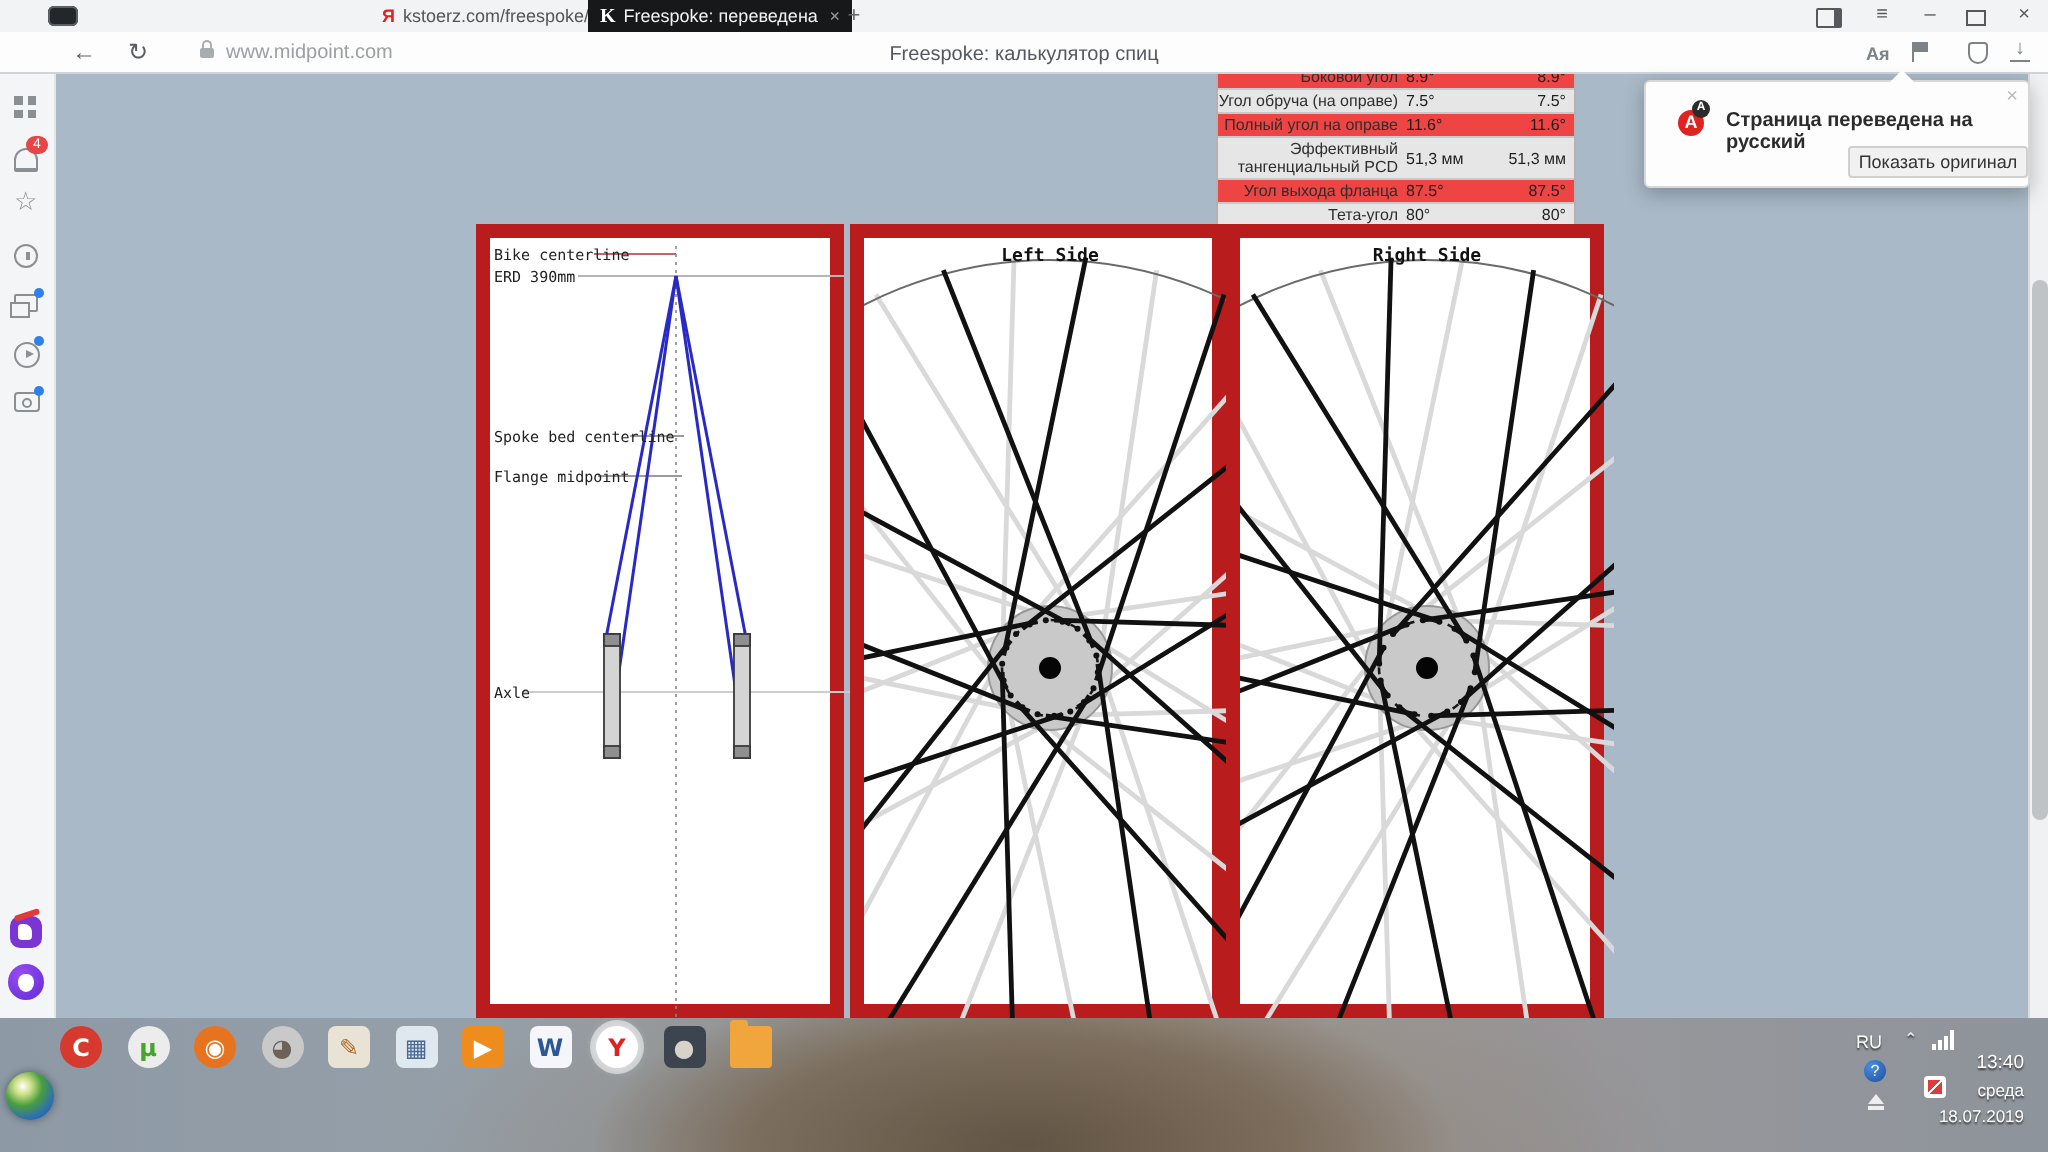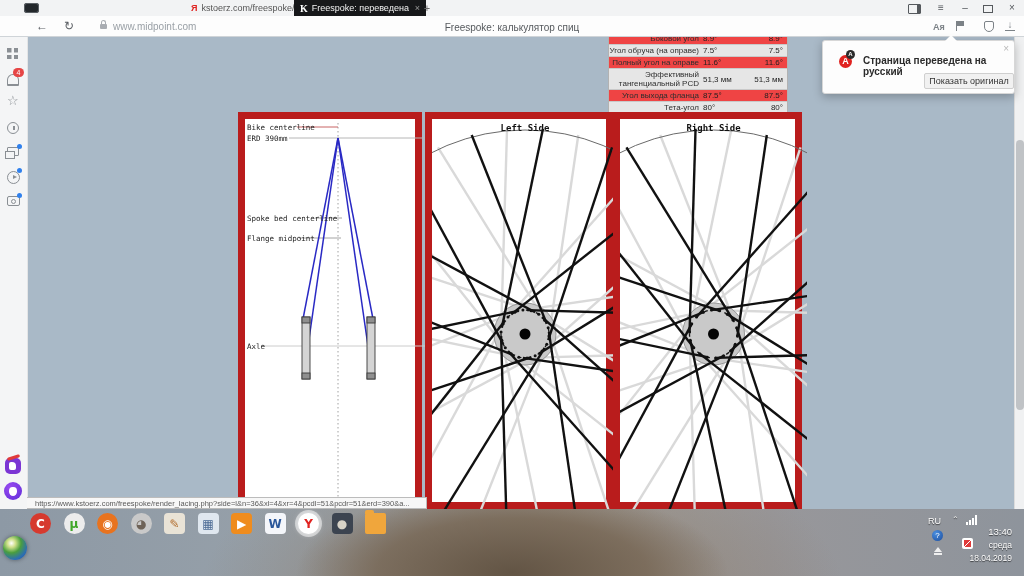--- a/index.html
+++ b/index.html
@@ -392,21 +392,20 @@
           <circle cx="93.5" cy="215" r="5.5" fill="#050505"></circle>
           <text x="93.5" y="11.5" text-anchor="middle" class="wtitle">Right Side</text>
         </svg>
     </div>
   </div>
 
   <div class="scroll">
     <div class="thumb"></div>
   </div>
 
-  <div class="status">https://www.kstoerz.com/freespoke/render_lacing.php?side=l&amp;n=36&amp;xl=4&amp;xr=4&amp;pcdl=51&amp;pcdr=51&amp;erd=390&amp;a...</div>
 
   <div class="popup">
     <div class="p-close">×</div>
     <div class="p-badge">А</div>
     <div class="p-msg">Страница переведена на русский</div>
     <div class="p-btn">
       <span>Показать оригинал</span>
       
     </div>
   </div>
@@ -428,17 +427,17 @@
       </div>
     <div class="tray">
       <span class="tr-lang">RU</span>
       <span class="tr-chev">⌃</span>
       <span class="tr-net"></span>
       <span class="tr-q">?</span>
       <span class="tr-ej"></span>
       <span class="tr-app"></span>
       <span class="tr-time">13:40</span>
       <span class="tr-day">среда</span>
-      <span class="tr-date">18.04.2019</span>
+      <span class="tr-date">18.07.2019</span>
     </div>
   </div>
 
 </div>
 
 </body></html>

